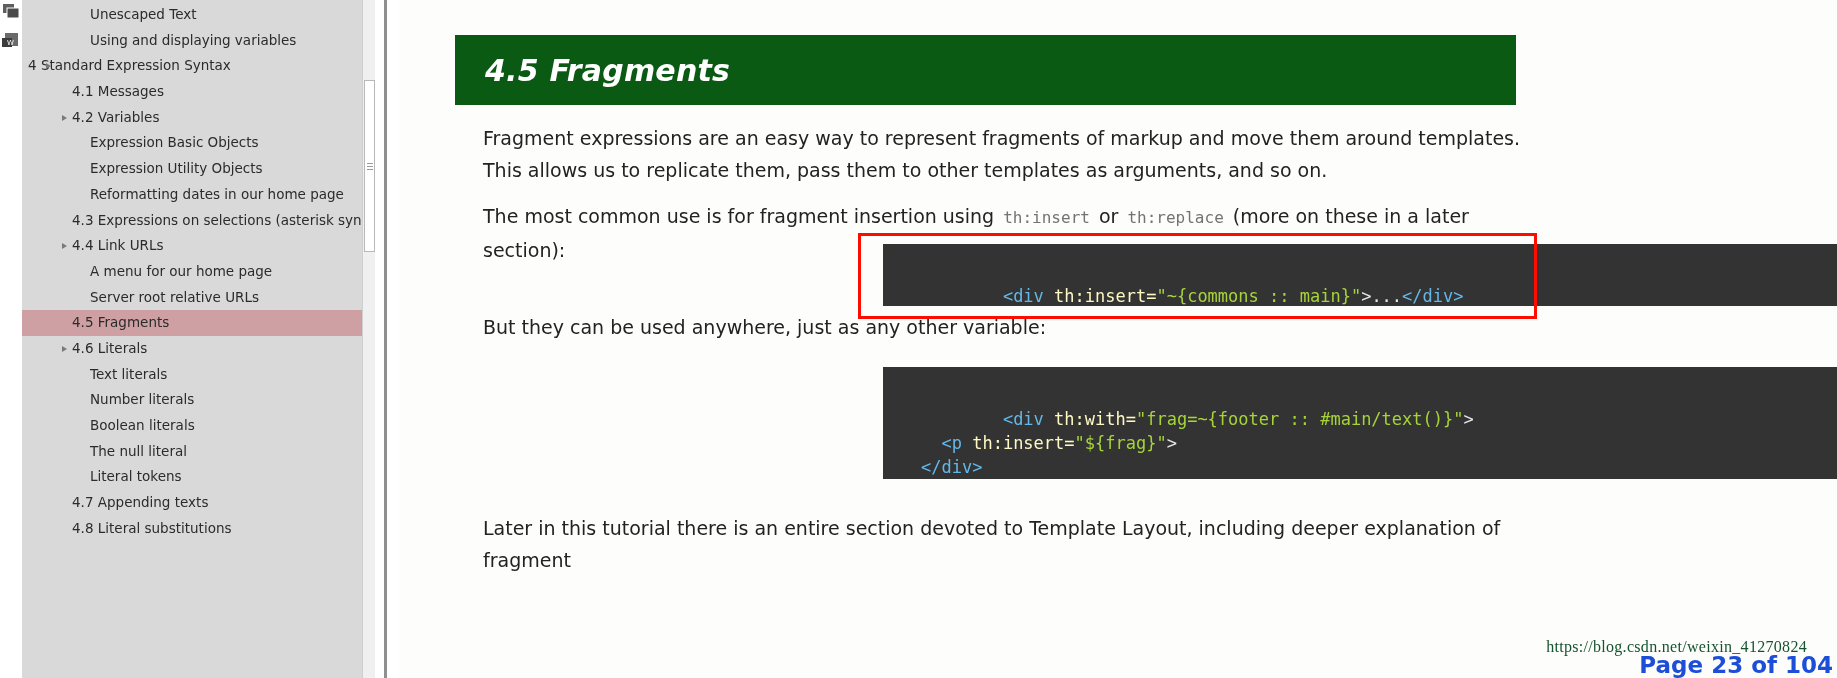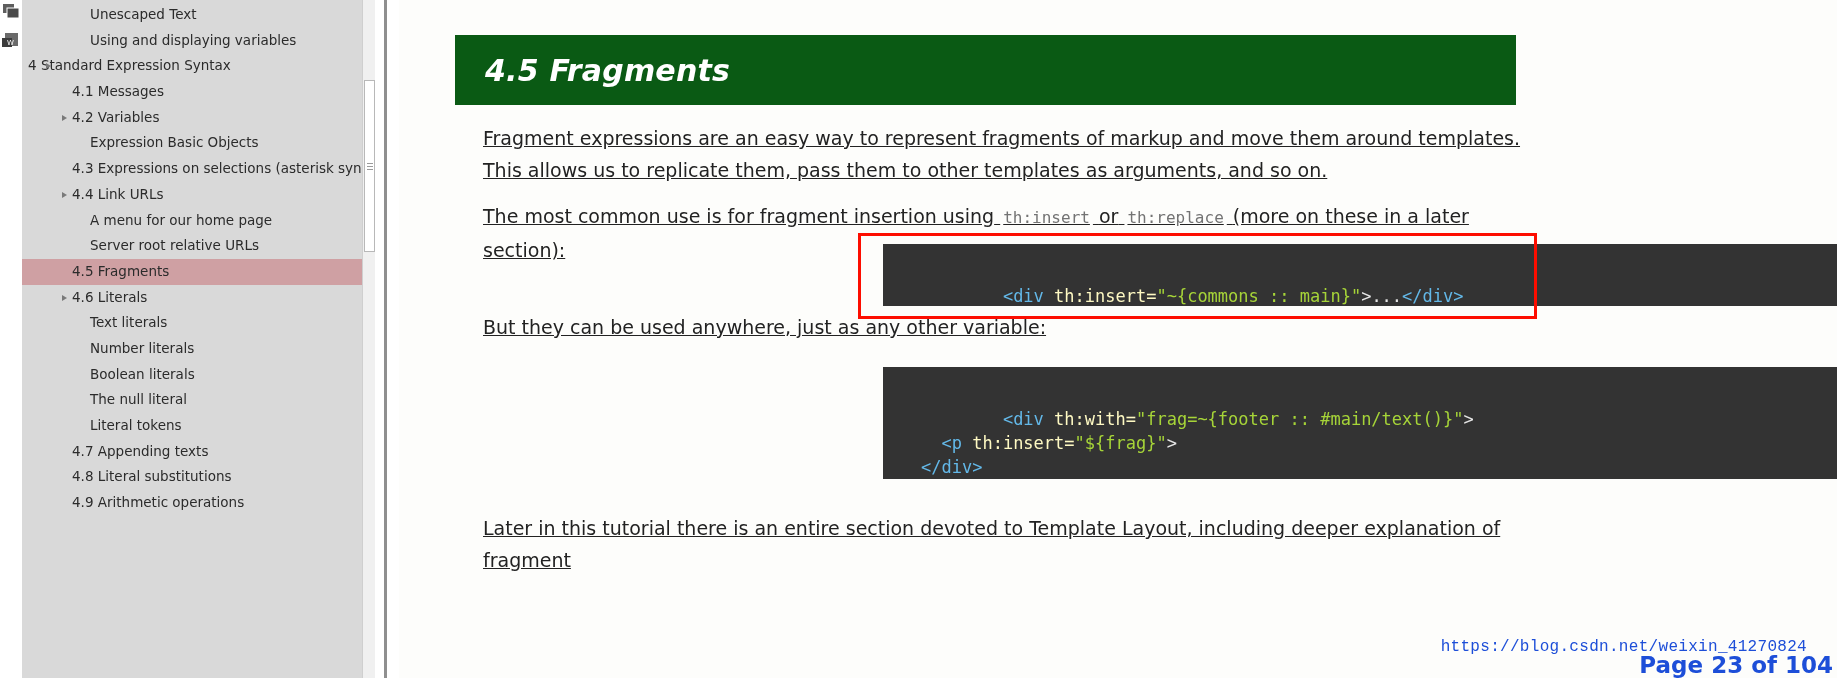--- a/index.html
+++ b/index.html
@@ -117,21 +117,20 @@
   }
 
   .para {
     position: absolute;
     left: 84px;
     font-size: 19px;
     line-height: 32px;
     color: #222222;
     font-family: "DejaVu Sans", sans-serif;
     width: 1050px;
-    text-decoration: underline;
   }
   .para.p1 { top: 122px; }
   .para.p2 { top: 200px; }
   .para.p3 { top: 311px; }
   .para.p4 { top: 512px; }
 
   code.inline {
     font-family: "DejaVu Sans Mono", monospace;
     font-size: 16px;
     color: #737373;
@@ -167,22 +166,22 @@
     width: 679px; height: 86px;
     border: 3px solid #fd0d00;
     background: transparent;
     pointer-events: none;
   }
 
   .watermark {
     position: absolute;
     right: 30px; bottom: 22px;
     font-size: 16px;
-    color: #1d4ed8;
-    font-family: Liberation Mono, monospace;
+    color: #14532d;
+    font-family: Liberation Serif, serif;
     letter-spacing: 0.3px;
   }
   .pagenum {
     position: absolute;
     right: 4px; bottom: 0px;
     font-size: 23px;
     font-weight: bold;
     color: #1d4ed8;
     font-family: "DejaVu Sans", sans-serif;
   }
@@ -209,34 +208,35 @@
   </div>
 
   <div class="sidebar">
     <div id="toc-list">
         <div class="toc-item lvl3"><span class="lbl">Unescaped Text</span></div>
         <div class="toc-item lvl3"><span class="lbl">Using and displaying variables</span></div>
         <div class="toc-item lvl1"><span class="tri"></span><span class="lbl">4 Standard Expression Syntax</span></div>
         <div class="toc-item lvl2"><span class="lbl">4.1 Messages</span></div>
         <div class="toc-item lvl2"><span class="tri"></span><span class="lbl">4.2 Variables</span></div>
         <div class="toc-item lvl3"><span class="lbl">Expression Basic Objects</span></div>
+        <div class="toc-item lvl3"><span class="lbl">Expression Utility Objects</span></div>
+        <div class="toc-item lvl3"><span class="lbl">Reformatting dates in our home page</span></div>
         <div class="toc-item lvl2"><span class="lbl">4.3 Expressions on selections (asterisk syntax)</span></div>
         <div class="toc-item lvl2"><span class="tri"></span><span class="lbl">4.4 Link URLs</span></div>
         <div class="toc-item lvl3"><span class="lbl">A menu for our home page</span></div>
         <div class="toc-item lvl3"><span class="lbl">Server root relative URLs</span></div>
         <div class="toc-item lvl2 selected"><span class="lbl">4.5 Fragments</span></div>
         <div class="toc-item lvl2"><span class="tri"></span><span class="lbl">4.6 Literals</span></div>
         <div class="toc-item lvl3"><span class="lbl">Text literals</span></div>
         <div class="toc-item lvl3"><span class="lbl">Number literals</span></div>
         <div class="toc-item lvl3"><span class="lbl">Boolean literals</span></div>
         <div class="toc-item lvl3"><span class="lbl">The null literal</span></div>
         <div class="toc-item lvl3"><span class="lbl">Literal tokens</span></div>
         <div class="toc-item lvl2"><span class="lbl">4.7 Appending texts</span></div>
         <div class="toc-item lvl2"><span class="lbl">4.8 Literal substitutions</span></div>
-        <div class="toc-item lvl2"><span class="lbl">4.9 Arithmetic operations</span></div>
       </div>
 
     <div class="side-scroll">
       <div class="side-thumb">
         <div class="grip"></div>
       </div>
     </div>
   </div>
 
   <div class="divider">

